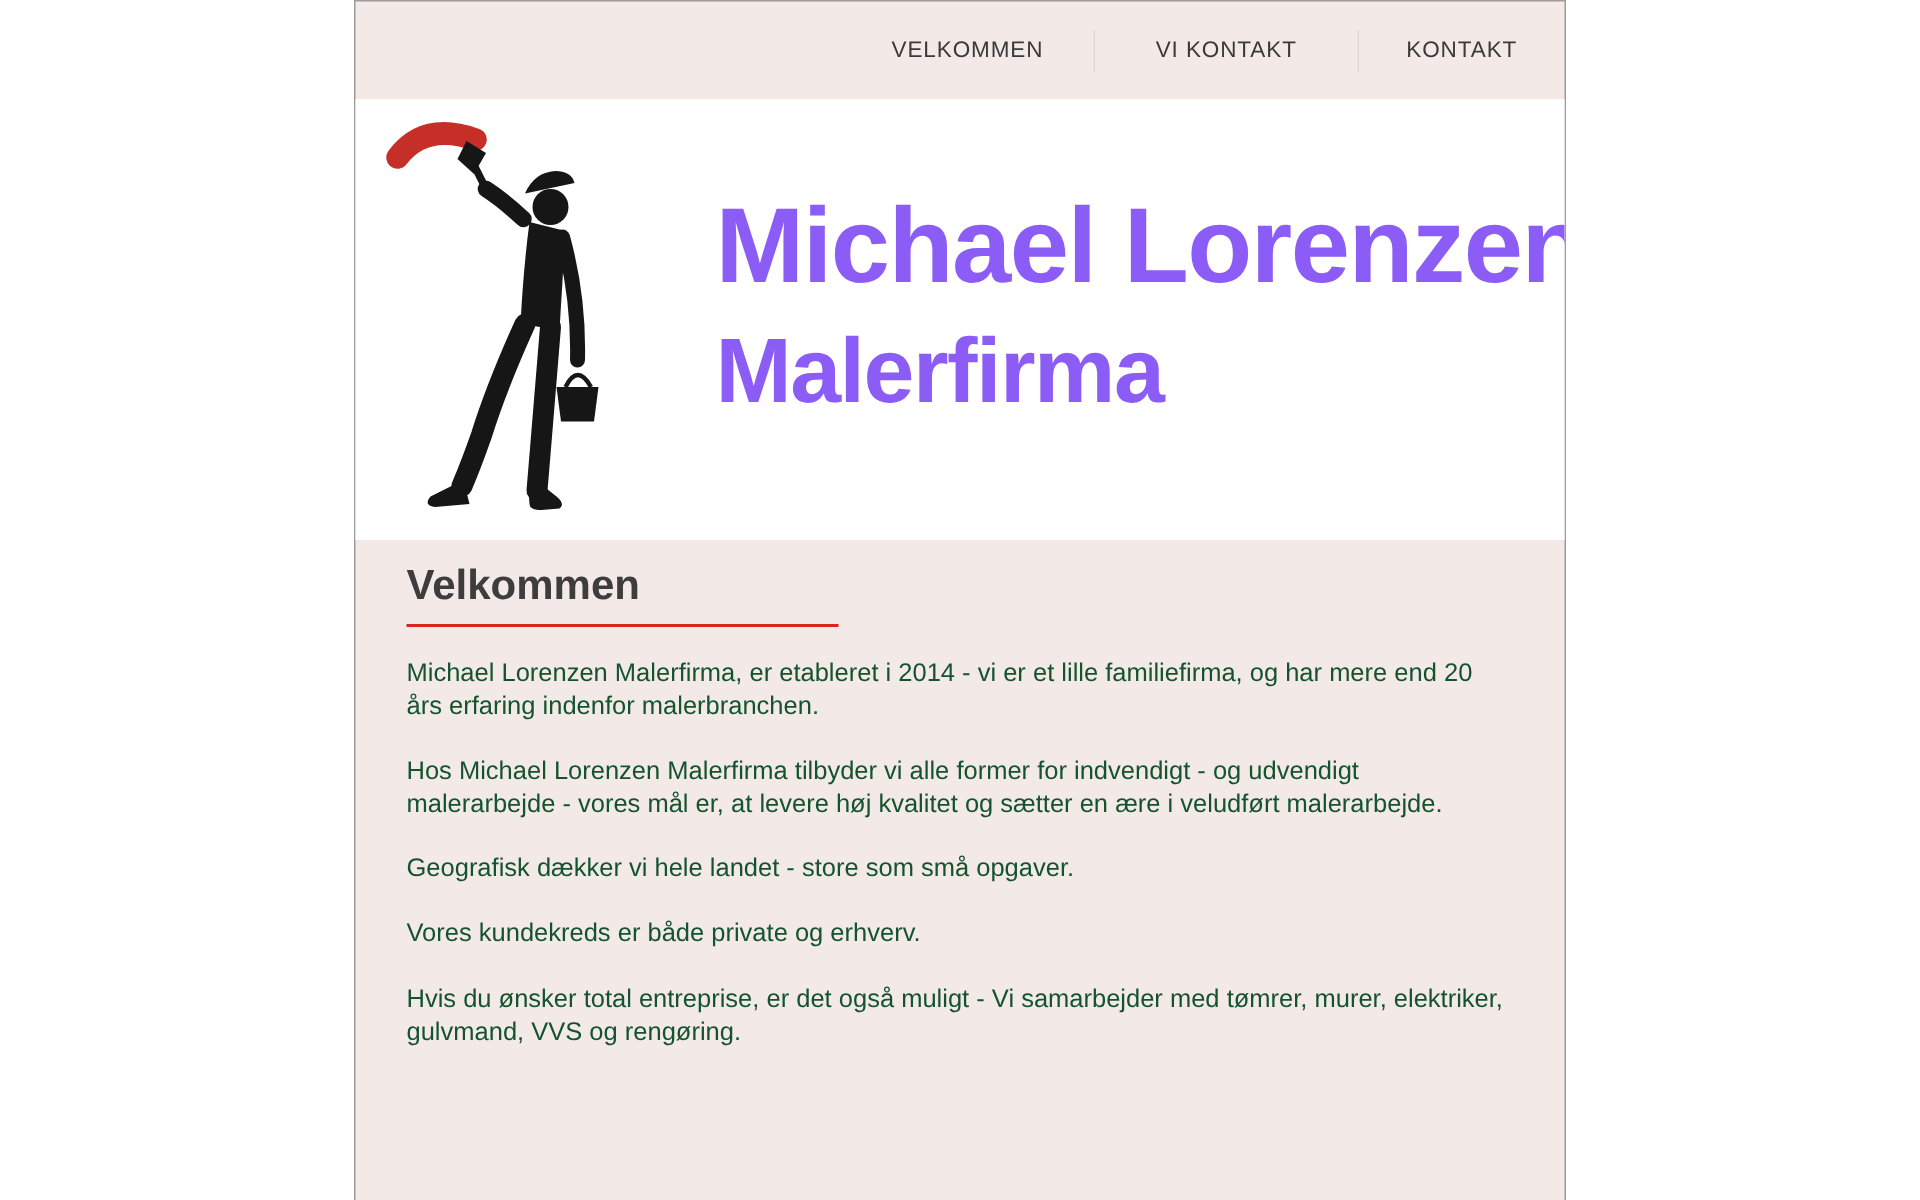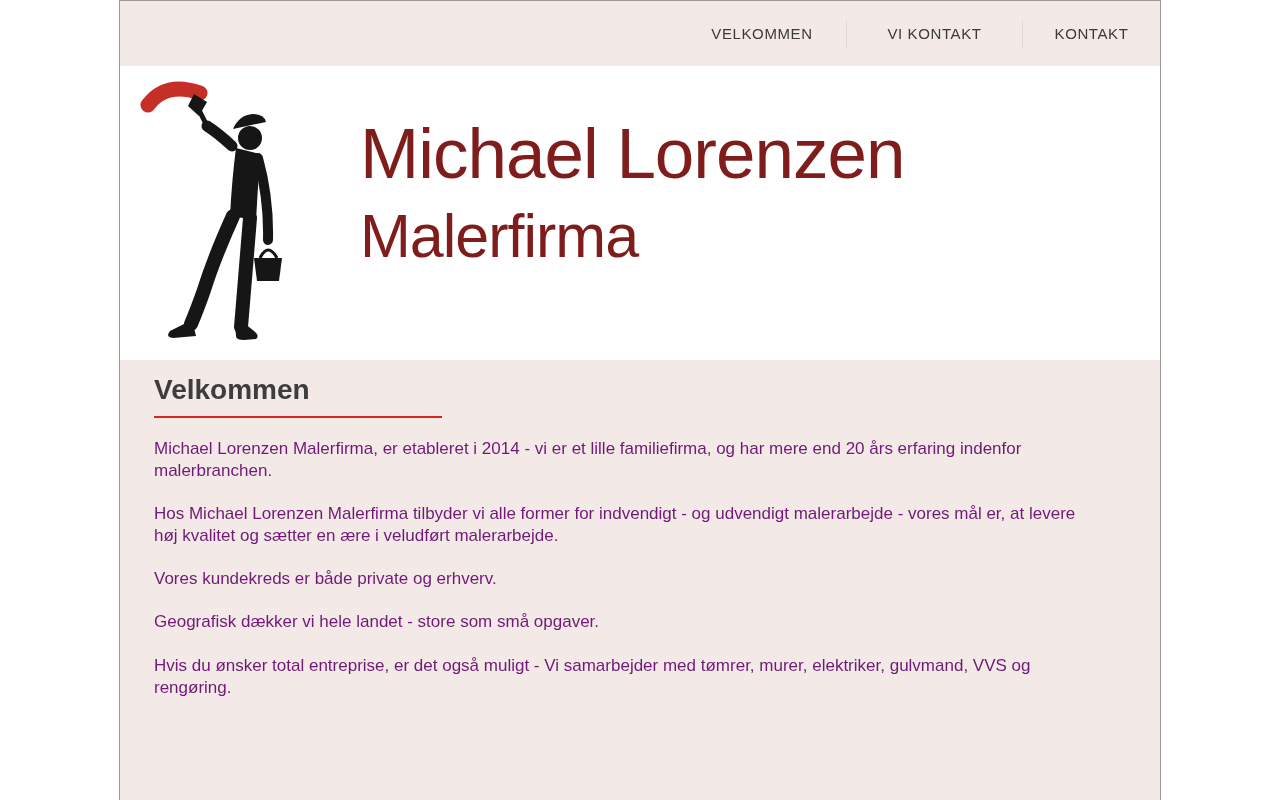--- a/index.html
+++ b/index.html
@@ -3,21 +3,21 @@
 <meta charset="utf-8">
 <title>Michael Lorenzen Malerfirma</title>
 <style>
   html, body {
     margin: 0;
     padding: 0;
     background: #ffffff;
     font-family: "Liberation Sans", sans-serif;
   }
   .page {
-    width: 1042px;
+    width: 808px;
     min-height: 800px;
     margin: 0 auto;
     background: #f3eae8;
     border: 1px solid #9e9a99;
     border-bottom: none;
     box-sizing: border-box;
   }
 
   
   .topnav {
@@ -56,23 +56,23 @@
   .logo-figure {
     position: absolute;
     left: 20px;
     top: 12px;
     width: 150px;
     height: 265px;
   }
   .logo-text {
     position: absolute;
     left: 240px;
-    top: 52px;
-    color: #7f1d1d;
-    font-weight: normal;
+    top: 63px;
+    color: #8b5cf6;
+    font-weight: bold;
   }
   .logo-line1 {
     font-size: 71px;
     line-height: 1;
     letter-spacing: -1px;
     white-space: nowrap;
   }
   .logo-line2 {
     font-size: 61px;
     line-height: 1;
@@ -93,21 +93,21 @@
   }
   .rule {
     width: 288px;
     height: 2px;
     background: #d8261d;
     margin: 10px 0 20px 0;
   }
   .content p {
     font-size: 17px;
     line-height: 1.3;
-    color: #701a75;
+    color: #14532d;
     margin: 0 0 21px 0;
     max-width: 945px;
   }
 </style>
 </head>
 <body>
 
 <div class="page">
 
   <nav class="topnav">
@@ -150,18 +150,18 @@
       <div class="logo-line1">Michael Lorenzen</div>
       <div class="logo-line2">Malerfirma</div>
     </div>
   </header>
 
   <main class="content">
     <h1 class="heading">Velkommen</h1>
     <div class="rule"></div>
     <p>Michael Lorenzen Malerfirma, er etableret i 2014 - vi er et lille familiefirma, og har mere end 20 års erfaring indenfor malerbranchen.</p>
     <p>Hos Michael Lorenzen Malerfirma tilbyder vi alle former for indvendigt - og udvendigt malerarbejde - vores mål er, at levere høj kvalitet og sætter en ære i veludført malerarbejde.</p>
+    <p>Geografisk dækker vi hele landet - store som små opgaver.</p>
     <p>Vores kundekreds er både private og erhverv.</p>
-    <p>Geografisk dækker vi hele landet - store som små opgaver.</p>
     <p>Hvis du ønsker total entreprise, er det også muligt - Vi samarbejder med tømrer, murer, elektriker, gulvmand, VVS og rengøring.</p>
   </main>
 
 </div>
 
 </body></html>

